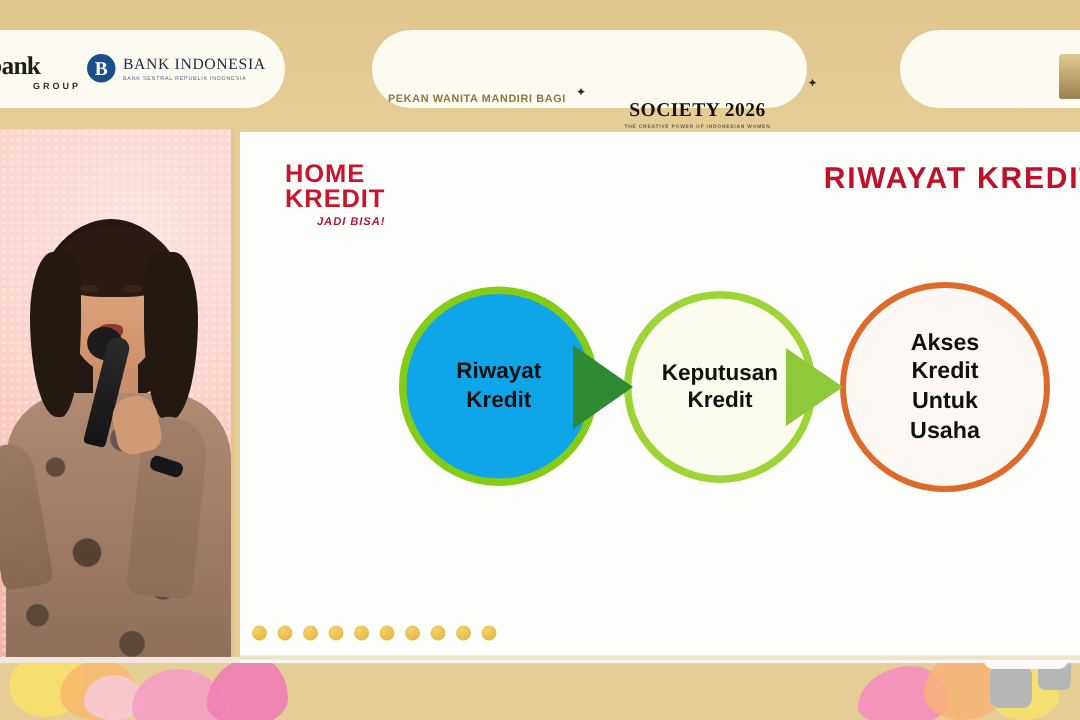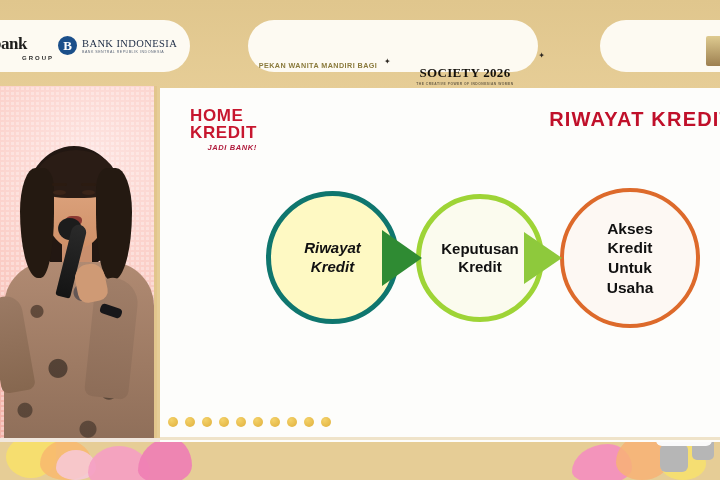--- a/index.html
+++ b/index.html
@@ -227,21 +227,21 @@
   
   #flow { position:absolute; left:0; top:104px; width:565px; height:150px; }
   .node {
     position:absolute; border-radius:50%;
     display:flex; align-items:center; justify-content:center; text-align:center;
     font:700 15px "Liberation Sans", sans-serif; color:#111;
     line-height:1.22; z-index:2;
   }
   #node-1 {
     left:106px; top:-1px; width:133px; height:133px;
-    background:#fef9c3; border:5px solid #0f766e;font-style:italic;
+    background:#0ea5e9; border:5px solid #84cc16;
   }
   #node-2 {
     left:256px; top:2px; width:128px; height:128px;
     background:#fbfbee; border:5px solid #9ed436;
   }
   #node-3 {
     left:400px; top:-4px; width:140px; height:140px;
     background:#fdf8f3; border:4px solid #dd6a2b;
     font-size:15.5px; line-height:1.26;
   }
@@ -361,21 +361,21 @@
       <div id="spk-watch"></div>
     </div>
   </div>
   <div id="speaker-floor"></div>
 
   <div id="slide">
 
     <div id="hc-logo">
       <div id="hc-l1">HOME</div>
       <div id="hc-l2">KREDIT</div>
-      <div id="hc-tag">JADI BANK!</div>
+      <div id="hc-tag">JADI BISA!</div>
     </div>
 
     <div id="slide-title">RIWAYAT KREDIT</div>
 
     <div id="flow">
       <div class="arrow" id="arrow-1"></div>
       <div class="arrow" id="arrow-2"></div>
 
       <div class="node" id="node-1">
         <span>Riwayat<br>Kredit</span>

